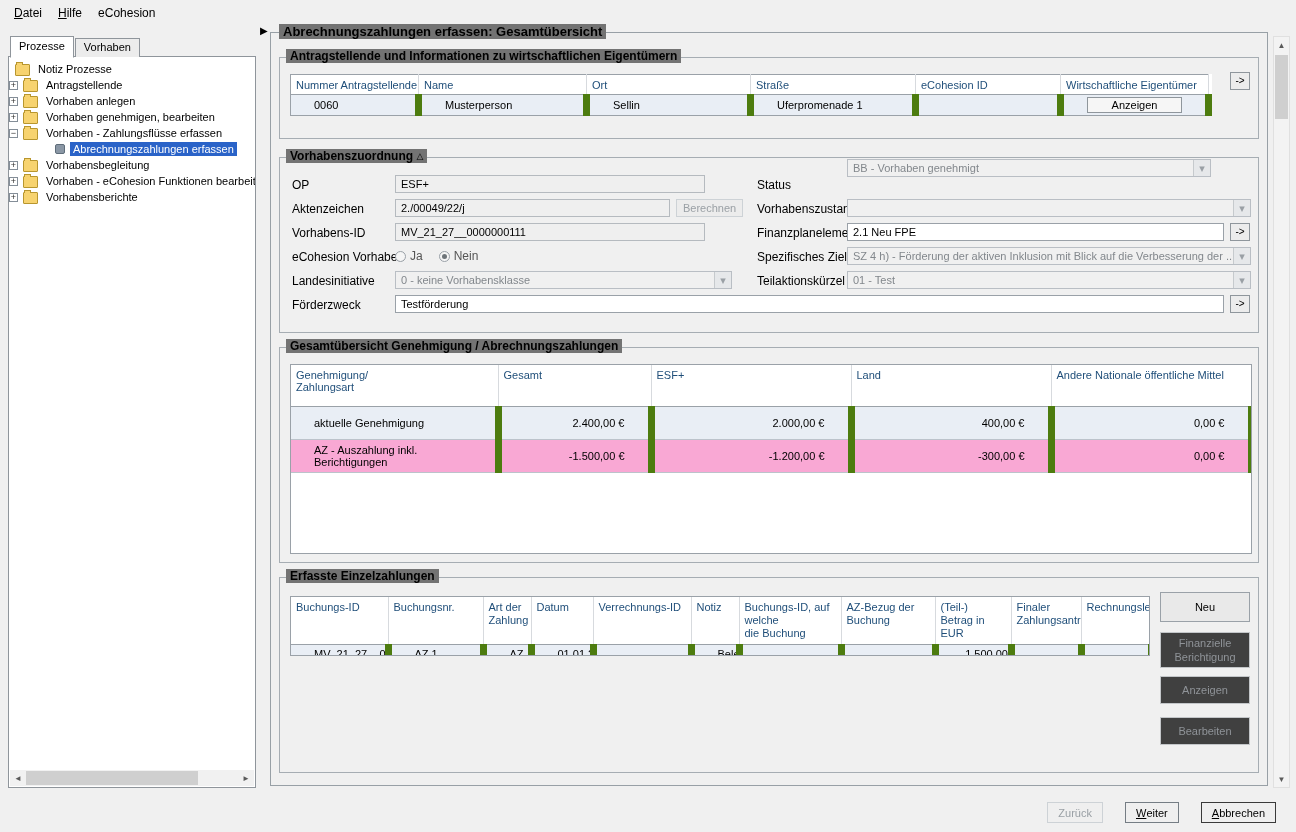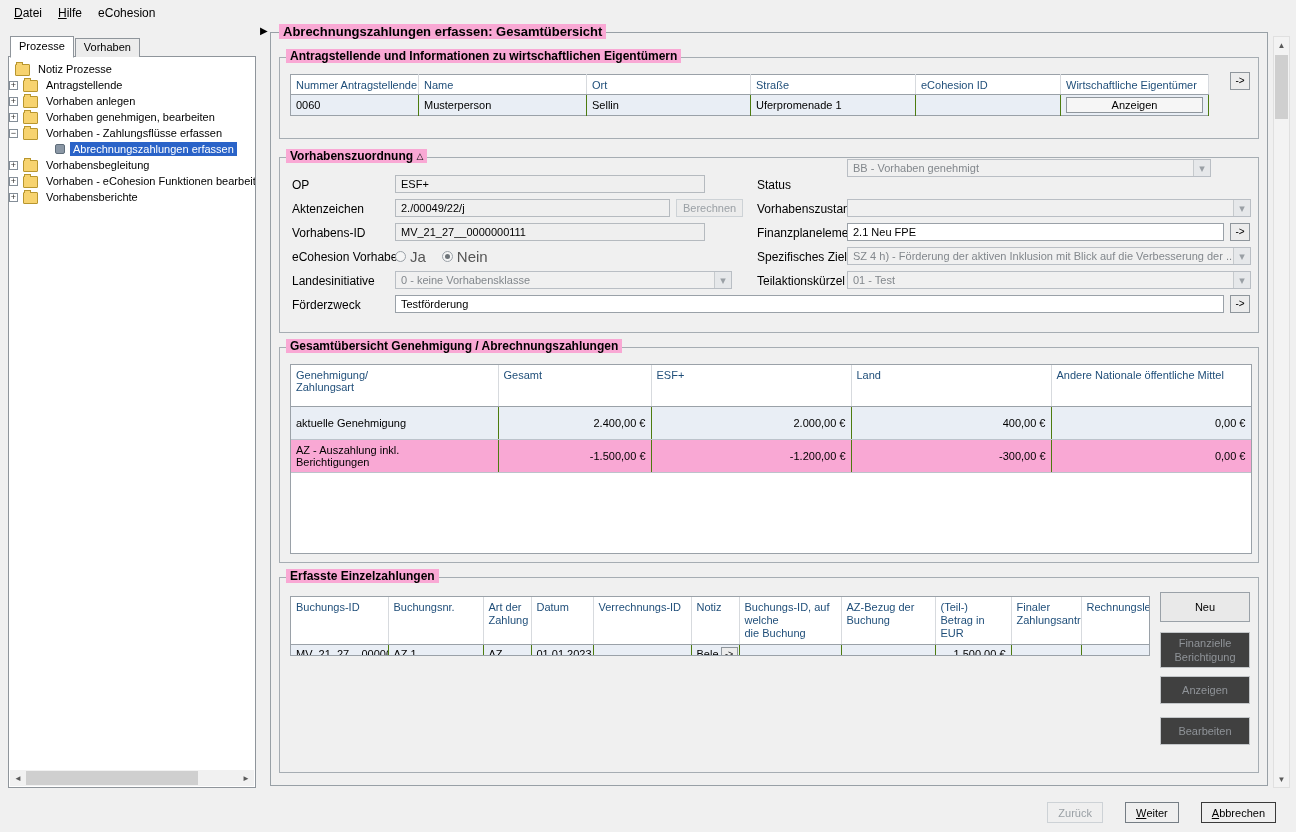--- a/index.html
+++ b/index.html
@@ -39,35 +39,35 @@
   .sb-left{left:0;} .sb-left::before{content:"\25C4";}
   .sb-right{right:0;} .sb-right::before{content:"\25BA";}
   .hthumb{position:absolute;left:16px;top:1px;bottom:1px;width:172px;background:#cfcfcf;}
 
   
   .panel-arrow{position:absolute;left:260px;top:25px;font-size:10px;color:#000;cursor:pointer;}
   .panel-arrow::before{content:"\25B6";}
 
   
   .main-box{position:absolute;left:270px;top:32px;width:998px;height:754px;border:1px solid #98a0a6;background:#f0f0f0;box-sizing:border-box;}
-  .legend{position:absolute;top:-9px;left:6px;background:#f9a8d4;padding:0 4px;font-weight:bold;font-size:12px;white-space:nowrap;}
+  .legend{position:absolute;top:-9px;left:6px;background:#737373;padding:0 4px;font-weight:bold;font-size:12px;white-space:nowrap;}
   .main-legend{font-size:13px;left:8px;}
   .groupbox{position:relative;margin:0 8px;border:1px solid #a6adb3;background:#f0f0f0;box-sizing:border-box;}
   .gb-applicants{margin-top:24px;height:82px;}
   .gb-assignment{margin-top:18px;height:176px;}
   .gb-overview{margin-top:14px;height:216px;}
   .gb-payments{margin-top:14px;height:196px;}
   .tri{font-weight:normal;font-size:9px;vertical-align:1px;}
 
   
   table{border-collapse:collapse;table-layout:fixed;background:#fff;font-size:11px;}
   .t-outer{border:1px solid #9aa1a8;}
   th{font-weight:normal;color:#1f4e79;text-align:left;vertical-align:top;padding:4px 3px 3px 5px;
      border-right:1px solid #d7dade;border-bottom:1px solid #9aa1a8;background:#fff;overflow:hidden;white-space:pre;}
-  td{padding:2px 5px;border-right:1px solid #4d7c0f;overflow:hidden;white-space:nowrap;}
+  td{padding:2px 23px;border-right:7px solid #4d7c0f;overflow:hidden;white-space:nowrap;}
   .row-lt td{background:#e9eef5;}
   .row-lt2 td{background:#f9a8d4;}
   td.num, .num{text-align:right;}
   td.pre{white-space:pre;}
   .t-applicants{position:absolute;left:10px;top:16px;width:918px;}
   .t-applicants td{height:16px;}
   .cell-btn{display:block;width:100%;box-sizing:border-box;border:1px solid #8f969c;background:#f6f6f6;
             font-family:inherit;font-size:11px;padding:1px 0;text-align:center;}
   .mini-btn{position:absolute;width:20px;height:18px;border:1px solid #8f969c;background:#ececec;
             font-family:inherit;font-size:10px;text-align:center;padding:0;line-height:16px;}
@@ -94,21 +94,21 @@
   .input.w{background:#fff;border:1px solid #9aa1a8;color:#000;}
   .select{position:absolute;height:18px;line-height:16px;box-sizing:border-box;padding:0 20px 0 5px;font-size:11px;
           background:#f0f0f0;border:1px solid #b9bec4;color:#82878c;overflow:hidden;white-space:nowrap;}
   .select::after{content:"\25BE";position:absolute;right:0;top:0;bottom:0;width:16px;text-align:center;
                  background:#e6e8ea;border-left:1px solid #c6cacd;color:#9aa0a5;line-height:16px;}
   .form-btn{position:absolute;border:1px solid #cdd2d6;background:#ececec;color:#9aa0a5;
             font-family:inherit;font-size:11px;height:18px;padding:0 6px;}
   .arrow-btn{position:absolute;width:20px;height:18px;border:1px solid #8f969c;background:#ececec;color:#000;
              font-family:inherit;font-size:10px;line-height:16px;text-align:center;padding:0;}
   .radio-group{position:absolute;display:flex;align-items:center;height:18px;}
-  .radio{display:inline-flex;align-items:center;margin-right:16px;font-size:15px;color:#555;}
+  .radio{display:inline-flex;align-items:center;margin-right:16px;font-size:12px;color:#555;}
   .rc{width:11px;height:11px;border-radius:50%;border:1px solid #9aa1a8;background:#f5f5f5;margin-right:4px;position:relative;box-sizing:border-box;}
   .rc.checked::after{content:"";position:absolute;left:2px;top:2px;right:2px;bottom:2px;border-radius:50%;background:#6d7479;}
 
   
   .side-btns{position:absolute;right:8px;top:14px;width:90px;display:flex;flex-direction:column;}
   .btn{border:1px solid #9aa1a8;background:#e9e9e9;font-family:inherit;font-size:11px;text-align:center;
        padding:2px 3px;box-sizing:border-box;color:#000;}
   .btn.disabled{background:#404040;color:#8f9398;border-color:#c3c6c9;}
   .b-neu{height:30px;}
   .b-fb{height:36px;margin-top:10px;line-height:14px;}

